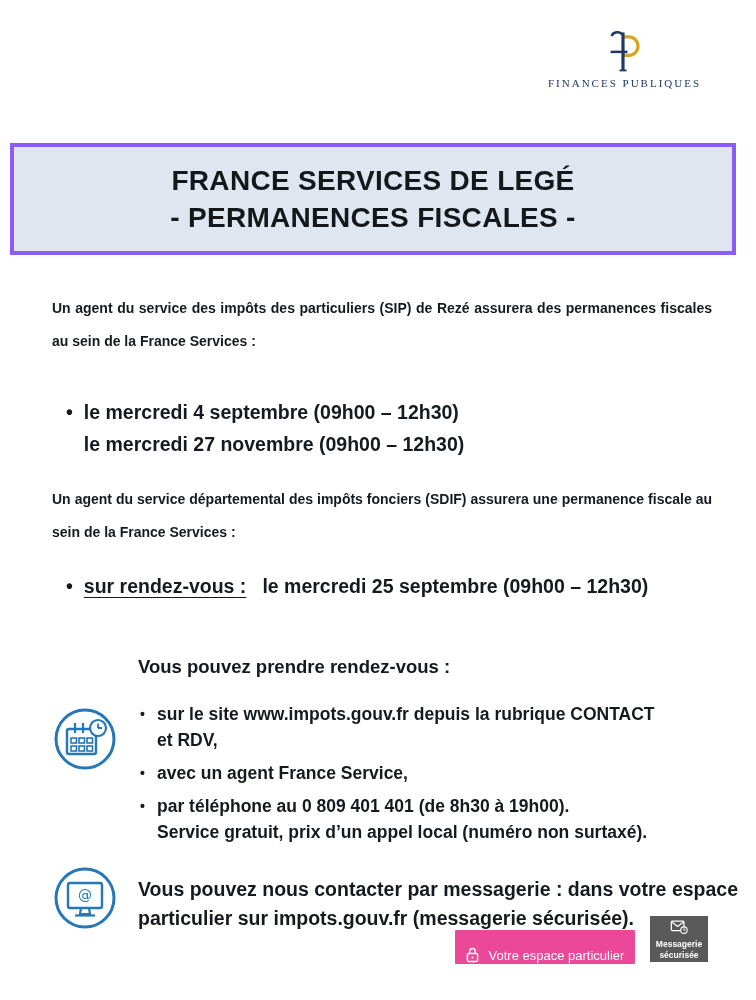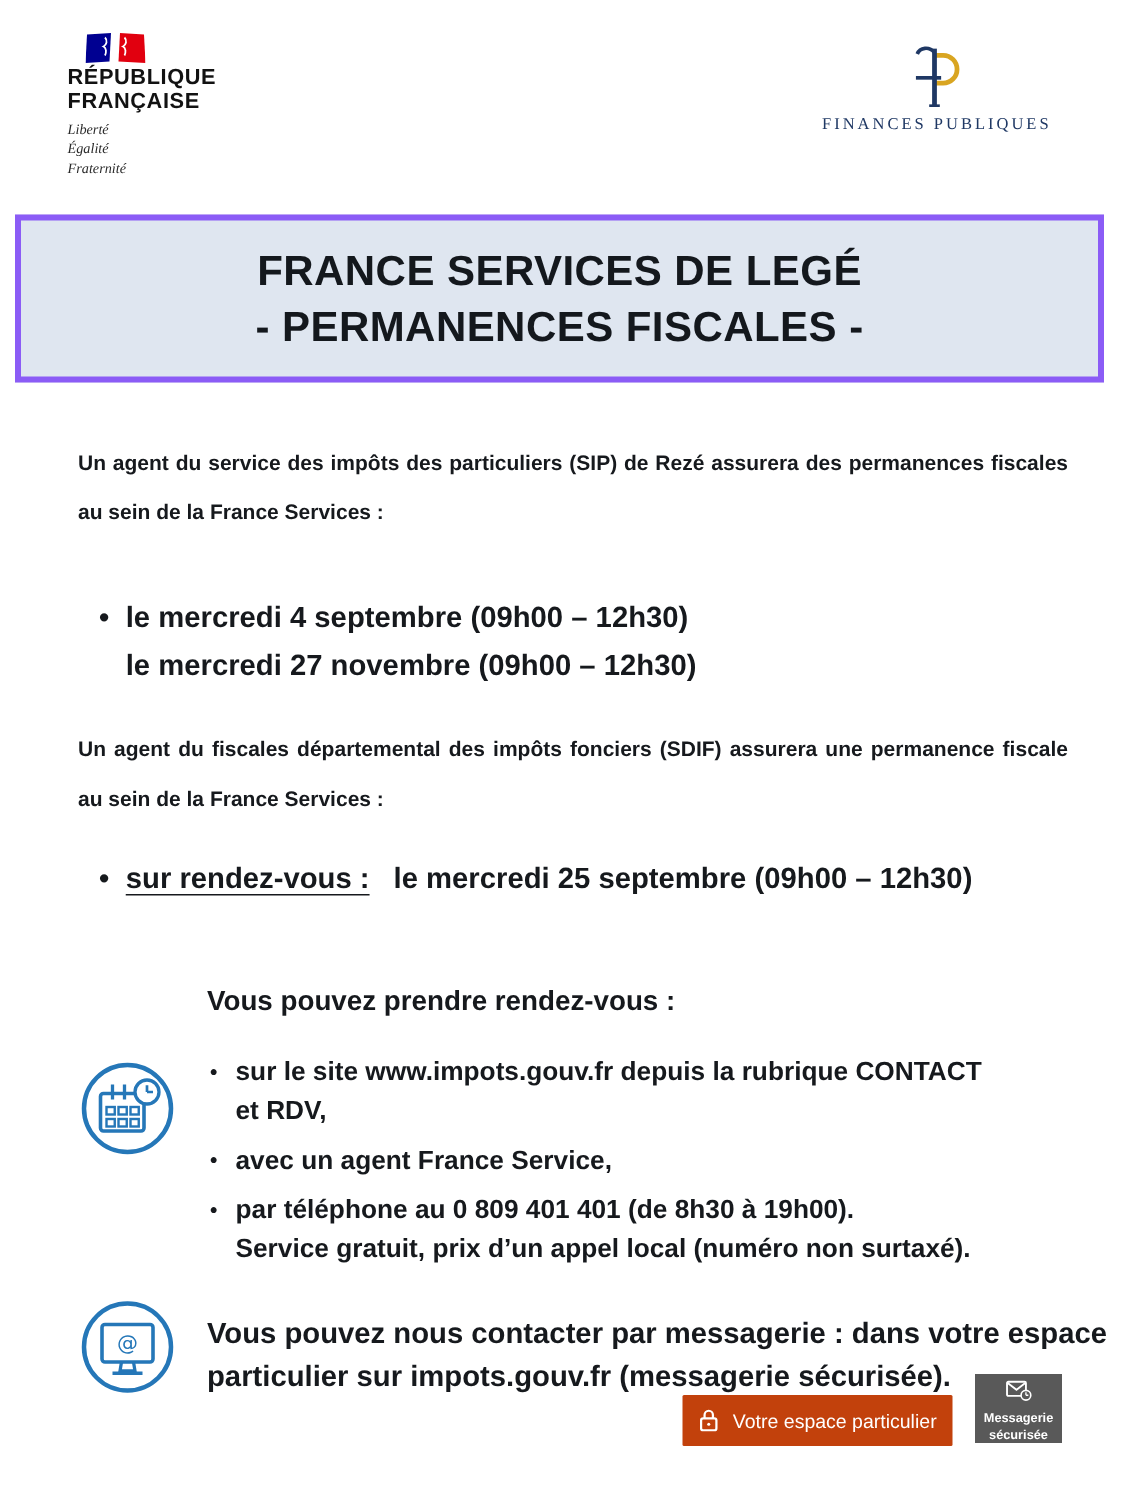--- a/index.html
+++ b/index.html
@@ -50,52 +50,35 @@
   #calendar-icon { left:53px; top:707px; }
   #monitor-icon  { left:53px; top:866px; }
   .rdv-list { position:absolute; left:140px; top:701px; width:588px; }
   .rdv-item { display:flex; font-size:17.5px; font-weight:bold; line-height:26px; margin-bottom:7px; }
   .rdv-item .dot { width:17px; font-size:14px; flex:none; }
 
   
   .msg-text { position:absolute; left:138px; top:875px; width:600px; font-size:19.5px; font-weight:bold; line-height:29px; }
   .espace-btn {
     position:absolute; left:455px; top:930px; width:180px; height:34px; box-sizing:border-box;
-    background:#c2410c; color:#ffffff; border:none; border-radius:1px;
-    display:flex; align-items:center; justify-content:center; gap:10px;
+    background:#ec4899; color:#ffffff; border:none; border-radius:1px;
+    display:flex; align-items:flex-end; justify-content:center; gap:10px;
     font-family:"Liberation Sans", sans-serif; font-size:13px; cursor:pointer;
   }
   .msg-badge {
     position:absolute; left:650px; top:916px; width:58px; height:46px; box-sizing:border-box;
     background:#595959; color:#ffffff; text-align:center; padding-top:3px; cursor:pointer;
   }
   .msg-badge .badge-txt { font-size:8.5px; font-weight:bold; line-height:1.3; }
 </style>
 </head>
 <body>
 
 <div class="page">
 
-  <div class="rf-logo">
-    <svg class="rf-flag" width="40" height="20" viewBox="0 0 40 20">
-      <polygon points="1,1 17,0 16,19 0,20" fill="#000091"></polygon>
-      <path d="M13,3 c2,2 1,5 -1,6 c2,1 2,4 1,6" stroke="#ffffff" stroke-width="1.2" fill="none"></path>
-      <polygon points="23,0 39,1 40,20 22,19" fill="#e1000f"></polygon>
-      <path d="M26,3 c2,2 1,5 -1,6 c2,1 2,4 1,6" stroke="#ffffff" stroke-width="1.2" fill="none"></path>
-    </svg>
-    <div class="rf-name">
-      <div>RÉPUBLIQUE</div>
-      <div>FRANÇAISE</div>
-    </div>
-    <div class="rf-motto">
-      <div>Liberté</div>
-      <div>Égalité</div>
-      <div>Fraternité</div>
-    </div>
-  </div>
 
   <div class="fp-logo">
     <svg class="fp-monogram" width="46" height="46" viewBox="0 0 48 52">
       <path d="M24,10 h6.5 a10.5,10.5 0 0 1 0,21 H24" stroke="#d9a521" stroke-width="3.6" fill="none"></path>
       <path d="M24,8 C20,3 13,4 11,9" stroke="#1f3864" stroke-width="2.8" fill="none"></path>
       <path d="M24,5 V48" stroke="#1f3864" stroke-width="3.6" fill="none"></path>
       <path d="M10,27 H29" stroke="#1f3864" stroke-width="2.8" fill="none"></path>
       <path d="M20,48 H28" stroke="#1f3864" stroke-width="2" fill="none"></path>
     </svg>
     <div class="fp-label">FINANCES PUBLIQUES</div>
@@ -109,21 +92,21 @@
   <div class="para" id="para-sip">Un agent du service des impôts des particuliers (SIP) de Rezé assurera des permanences fiscales au sein de la France Services :</div>
 
   <div class="main-bullet" id="bullet-sip">
     <span class="dot">•</span>
     <span class="dates">
       <div>le mercredi 4 septembre (09h00 – 12h30)</div>
       <div>le mercredi 27 novembre (09h00 – 12h30)</div>
     </span>
   </div>
 
-  <div class="para" id="para-sdif">Un agent du fiscales départemental des impôts fonciers (SDIF) assurera une permanence fiscale au sein de la France Services :</div>
+  <div class="para" id="para-sdif">Un agent du service départemental des impôts fonciers (SDIF) assurera une permanence fiscale au sein de la France Services :</div>
 
   <div class="main-bullet" id="bullet-sdif">
     <span class="dot">•</span>
     <span class="label">sur rendez-vous :</span>
     <span class="dates">
       <div>le mercredi 25 septembre (09h00 – 12h30)</div>
     </span>
   </div>
 
   <div class="rdv-heading">Vous pouvez prendre rendez-vous :</div>

